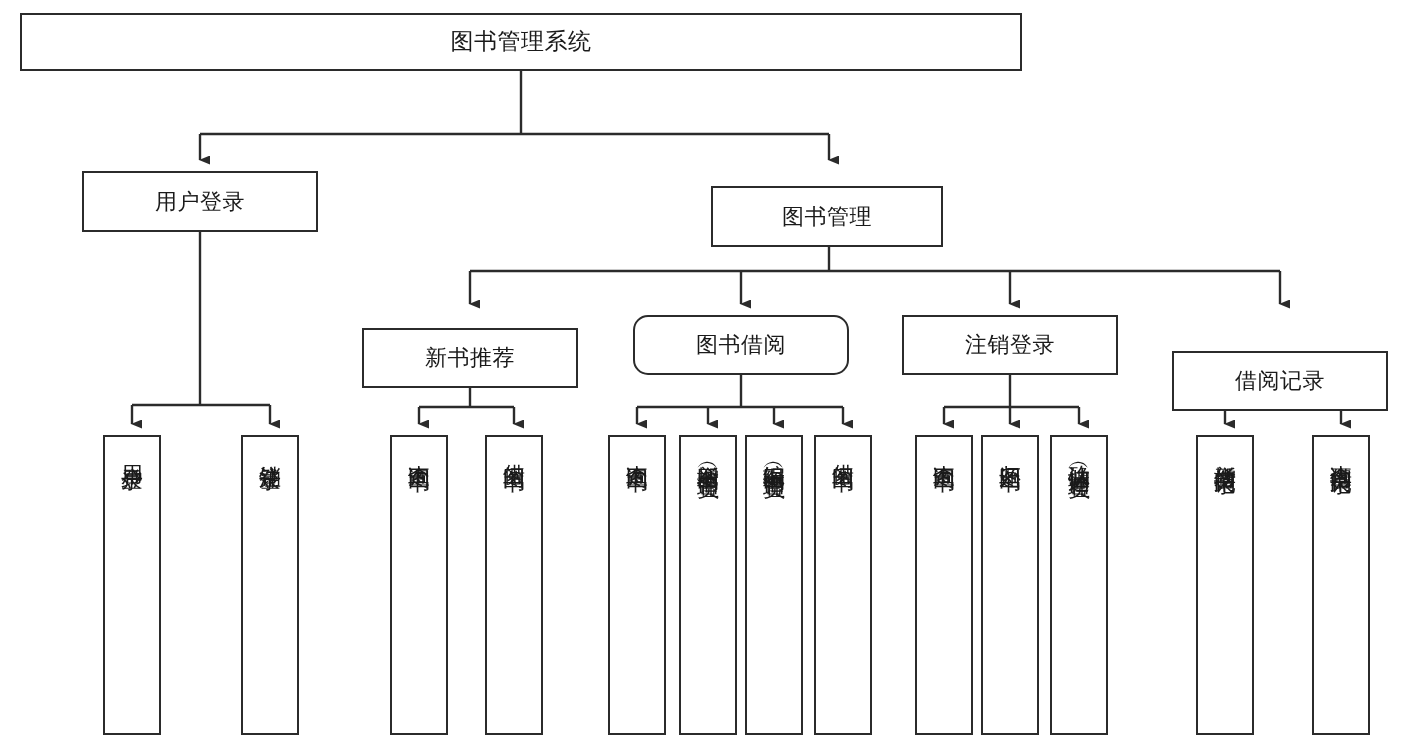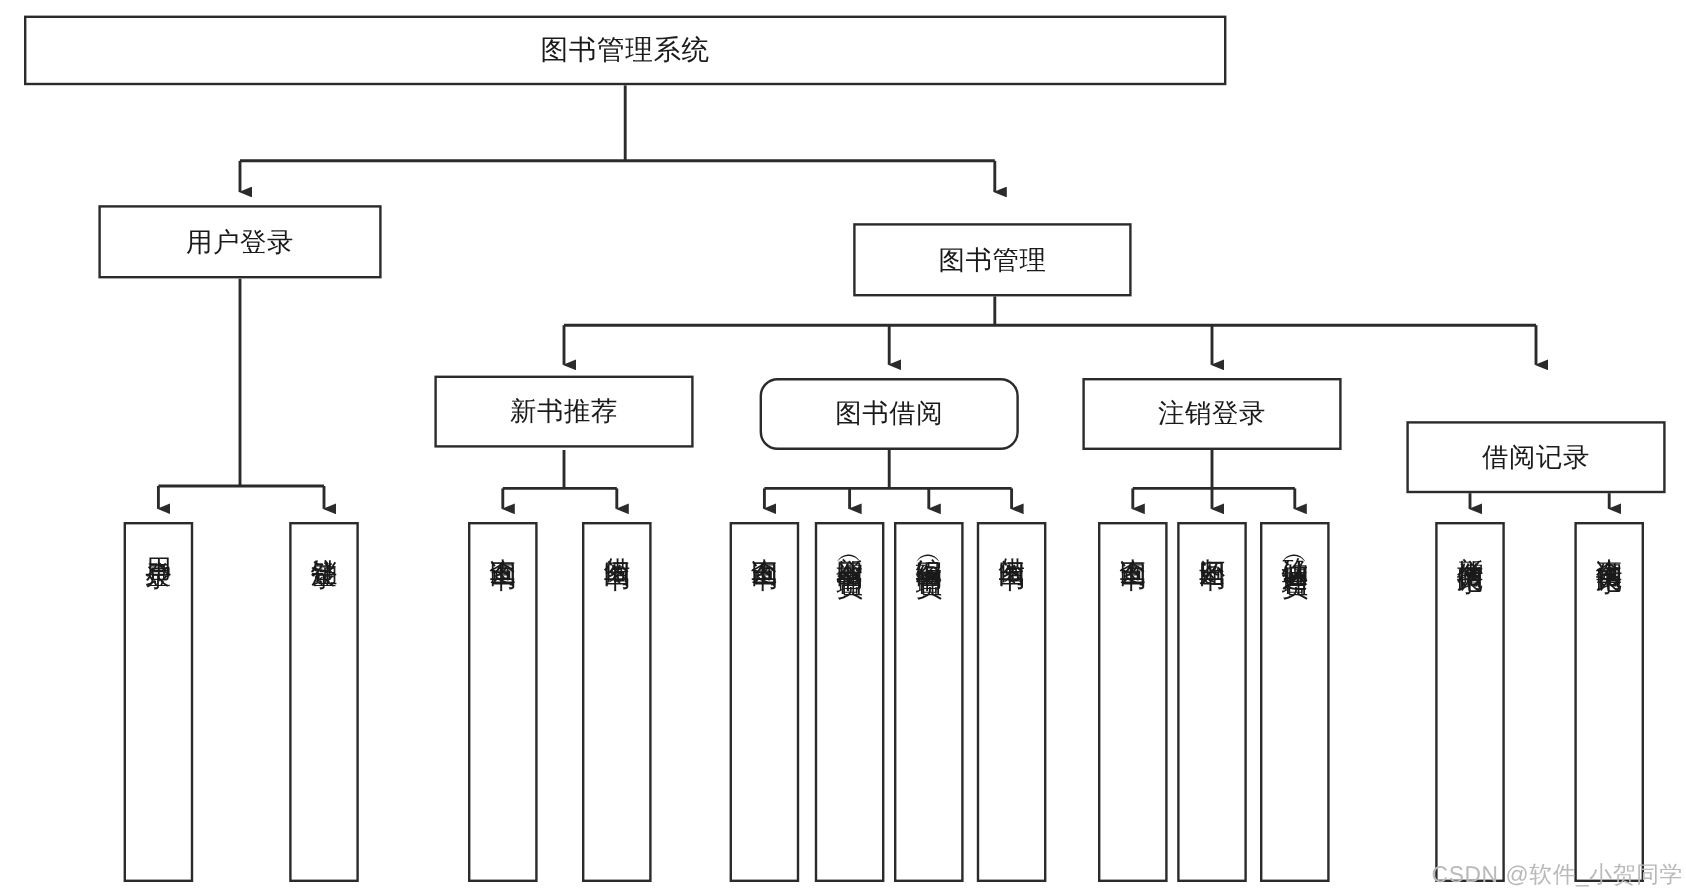--- a/index.html
+++ b/index.html
@@ -128,21 +128,21 @@
   <div id="nodes-layer">
       <div class="node horizontal root" style="left: 20px; top: 13px; width: 1002px; height: 58px;">
         <span class="node-label">图书管理系统</span>
       </div>
       <div class="node horizontal" style="left: 82px; top: 171px; width: 236px; height: 61px;">
         <span class="node-label">用户登录</span>
       </div>
       <div class="node horizontal" style="left: 711px; top: 186px; width: 232px; height: 61px;">
         <span class="node-label">图书管理</span>
       </div>
-      <div class="node horizontal" style="left: 362px; top: 313px; width: 216px; height: 60px;">
+      <div class="node horizontal" style="left: 362px; top: 328px; width: 216px; height: 60px;">
         <span class="node-label">新书推荐</span>
       </div>
       <div class="node horizontal" style="left: 633px; top: 315px; width: 216px; height: 60px; border-radius: 15px;">
         <span class="node-label">图书借阅</span>
       </div>
       <div class="node horizontal" style="left: 902px; top: 315px; width: 216px; height: 60px;">
         <span class="node-label">注销登录</span>
       </div>
       <div class="node horizontal" style="left: 1172px; top: 315px; width: 216px; height: 60px; margin-top: 36px;">
         <span class="node-label">借阅记录</span>
@@ -181,15 +181,14 @@
         <span class="node-label">确认归还（管理员）</span>
       </div>
       <div class="node vertical" style="left: 1196px; top: 435px; width: 58px; height: 300px;">
         <span class="node-label">新增借阅记录</span>
       </div>
       <div class="node vertical" style="left: 1312px; top: 435px; width: 58px; height: 300px;">
         <span class="node-label">查询借阅记录</span>
       </div>
     </div>
 
-  <div class="watermark" style="left: 1193px; top: 716px;">CSDN @软件_小贺同学</div>
 
 </div>
 
 </body></html>

